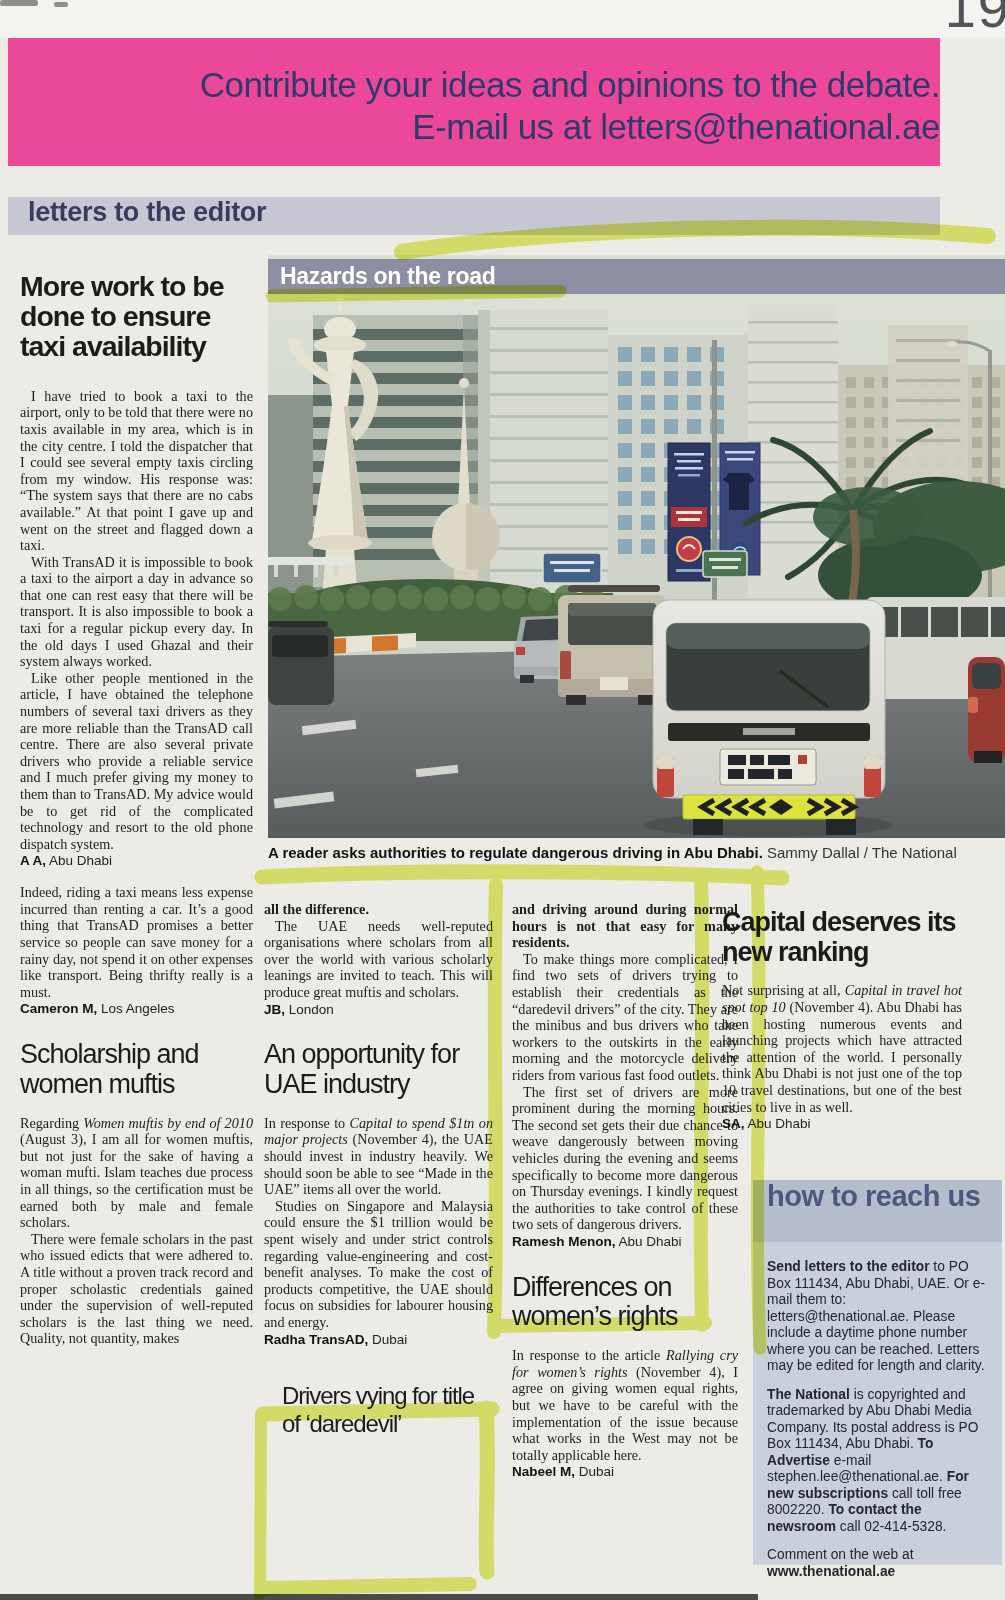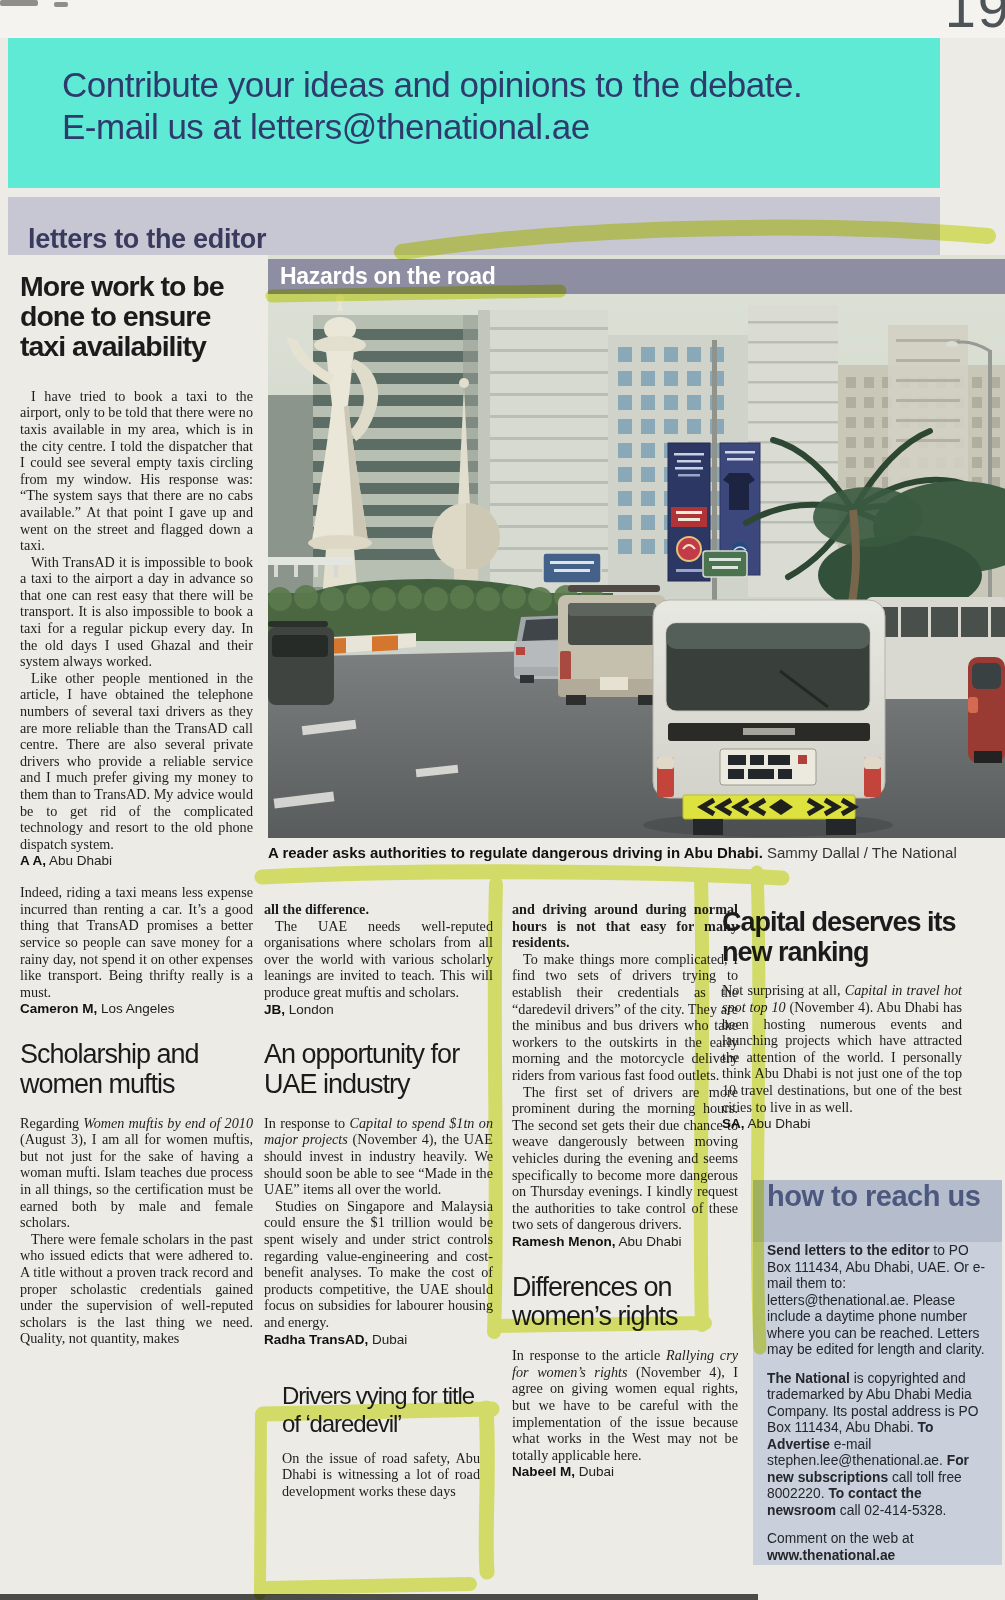--- a/index.html
+++ b/index.html
@@ -2,25 +2,25 @@
 <html><head>
 <meta charset="utf-8">
 <style>
   html,body{margin:0;padding:0;background:#d8d6d0;}
   .page{position:relative;width:1005px;height:1600px;background:#ecebe6;overflow:hidden;
         font-family:"Liberation Sans",sans-serif;}
   .top-strip{position:absolute;top:0;left:0;right:0;height:38px;background:#f4f3ef;}
   .page-number{position:absolute;top:-20px;right:-6px;font:500 56px/1 "Liberation Sans",sans-serif;
         color:#4e5357;letter-spacing:2px;}
   .smudge{position:absolute;background:#3a3a38;opacity:.55;border-radius:2px;}
-  .banner{position:absolute;left:8px;top:38px;width:932px;height:150px;background:#5eead4;
-        color:#2e3a6c;padding:0;box-sizing:border-box;}
+  .banner{position:absolute;left:8px;top:38px;width:932px;height:128px;background:#ec4899;
+        color:#2e3a6c;padding:0;box-sizing:border-box;text-align:right;}
   .banner-inner{padding:26px 0 0 54px;font-size:35px;line-height:1.2;font-weight:500;letter-spacing:-.5px;}
-  .section-bar{position:absolute;left:8px;top:197px;width:932px;height:58px;background:#c7c7d4;
-        display:flex;align-items:flex-end;}
+  .section-bar{position:absolute;left:8px;top:197px;width:932px;height:38px;background:#c7c7d4;
+        display:flex;align-items:flex-start;}
   .section-bar span{font:700 27px "Liberation Sans",sans-serif;color:#3a3a5e;padding-left:20px;letter-spacing:-.3px;}
   .photo{position:absolute;left:268px;top:255px;width:737px;height:583px;background:#f97316;overflow:hidden;}
   .photo-label{position:absolute;top:4px;left:0;right:0;height:35px;background:rgba(136,136,158,.93);
         color:#fff;font:700 23px/35px "Liberation Sans",sans-serif;padding-left:12px;letter-spacing:-.3px;}
   .caption{position:absolute;left:268px;top:844px;width:737px;font:400 15px/1.25 "Liberation Sans",sans-serif;color:#333;}
   .caption .cap-b{font-weight:700;color:#111;}
   .col{position:absolute;}
   .col > :first-child{margin-top:15px;font-weight:bold;}
   .col1{left:20px;top:257px;width:233px;}
   .col2{left:264px;top:886px;width:229px;}
@@ -32,21 +32,21 @@
   .sig{font:700 13.5px/1.25 "Liberation Sans",sans-serif;margin:1px 0 14px;color:#111;}
   .sig .place{font-weight:400;color:#222;}
   .headline{font-family:"Liberation Sans",sans-serif;font-weight:500;color:#1b1b1b;letter-spacing:-1px;}
   .hl-main{font-size:28.5px;line-height:1.05;margin:0 0 26px;}
   .hl{font-size:27px;line-height:1.1;margin:22px 0 15px;}
   .hl-boxed{font-size:24px;line-height:1.13;margin:34px 0 13px 18px;letter-spacing:-1.1px;}
   .boxed-p{margin-left:18px;width:198px;}
   .reach{position:absolute;left:753px;top:1180px;width:249px;height:385px;background:#c9cfdb;box-sizing:border-box;}
   .reach-header{background:#b5bdcd;height:62px;display:flex;align-items:flex-start;}
   .reach-header span{font:800 29px "Liberation Sans",sans-serif;color:#4c587e;padding-left:14px;letter-spacing:-.5px;}
-  .reach-body{padding:1px 14px 0 14px;}
+  .reach-body{padding:17px 14px 0 14px;}
   .reach-p{font:400 13.8px/16.5px "Liberation Sans",sans-serif;color:#24262b;margin:0 0 12px;}
   .bb{font-weight:700;}
   .ii{font-style:italic;}
   .markers{position:absolute;left:0;top:0;width:1005px;height:1600px;pointer-events:none;
         mix-blend-mode:multiply;z-index:30;}
   .scan-bottom{position:absolute;left:0;top:1594px;width:758px;height:6px;background:#222;opacity:.8;}
 </style>
 </head>
 <body>
 
@@ -451,21 +451,20 @@
     </div>
   <div class="col col2">
       <p class="para "><span class="">all the difference.</span></p>
       <p class="para ind "><span class="">The UAE needs well-reputed organisations where scholars from all over the world with various scholarly leanings are invited to teach. This will produce great muftis and scholars.</span></p>
       <p class="sig"><span>JB,</span><span class="place"> London</span></p>
       <h2 class="headline hl">An opportunity for UAE industry</h2>
       <p class="para "><span class="">In response to </span><span class="ii">Capital to spend $1tn on major projects</span><span class=""> (November 4), the UAE should invest in industry heavily. We should soon be able to see “Made in the UAE” items all over the world.</span></p>
       <p class="para ind "><span class="">Studies on Singapore and Malaysia could ensure the $1 trillion would be spent wisely and under strict controls regarding value-engineering and cost-benefit analyses. To make the cost of products competitive, the UAE should focus on subsidies for labourer housing and energy.</span></p>
       <p class="sig"><span>Radha TransAD,</span><span class="place"> Dubai</span></p>
       <h2 class="headline hl-boxed">Drivers vying for title of ‘daredevil’</h2>
-      <p class="para boxed-p"><span class="">On the issue of road safety, Abu Dhabi is witnessing a lot of road development works these days</span></p>
     </div>
   <div class="col col3">
       <p class="para "><span class="">and driving around during normal hours is not that easy for many residents.</span></p>
       <p class="para ind "><span class="">To make things more complicated, I find two sets of drivers trying to establish their credentials as the “daredevil drivers” of the city. They are the minibus and bus drivers who take workers to the outskirts in the early morning and the motorcycle delivery riders from various fast food outlets.</span></p>
       <p class="para ind "><span class="">The first set of drivers are more prominent during the morning hours. The second set gets their due chance to weave dangerously between moving vehicles during the evening and seems specifically to become more dangerous on Thursday evenings. I kindly request the authorities to take control of these two sets of dangerous drivers.</span></p>
       <p class="sig"><span>Ramesh Menon,</span><span class="place"> Abu Dhabi</span></p>
       <h2 class="headline hl">Differences on women’s rights</h2>
       <p class="para "><span class="">In response to the article </span><span class="ii">Rallying cry for women’s rights</span><span class=""> (November 4), I agree on giving women equal rights, but we have to be careful with the implementation of the issue because what works in the West may not be totally applicable here.</span></p>
       <p class="sig"><span>Nabeel M,</span><span class="place"> Dubai</span></p>
     </div>

